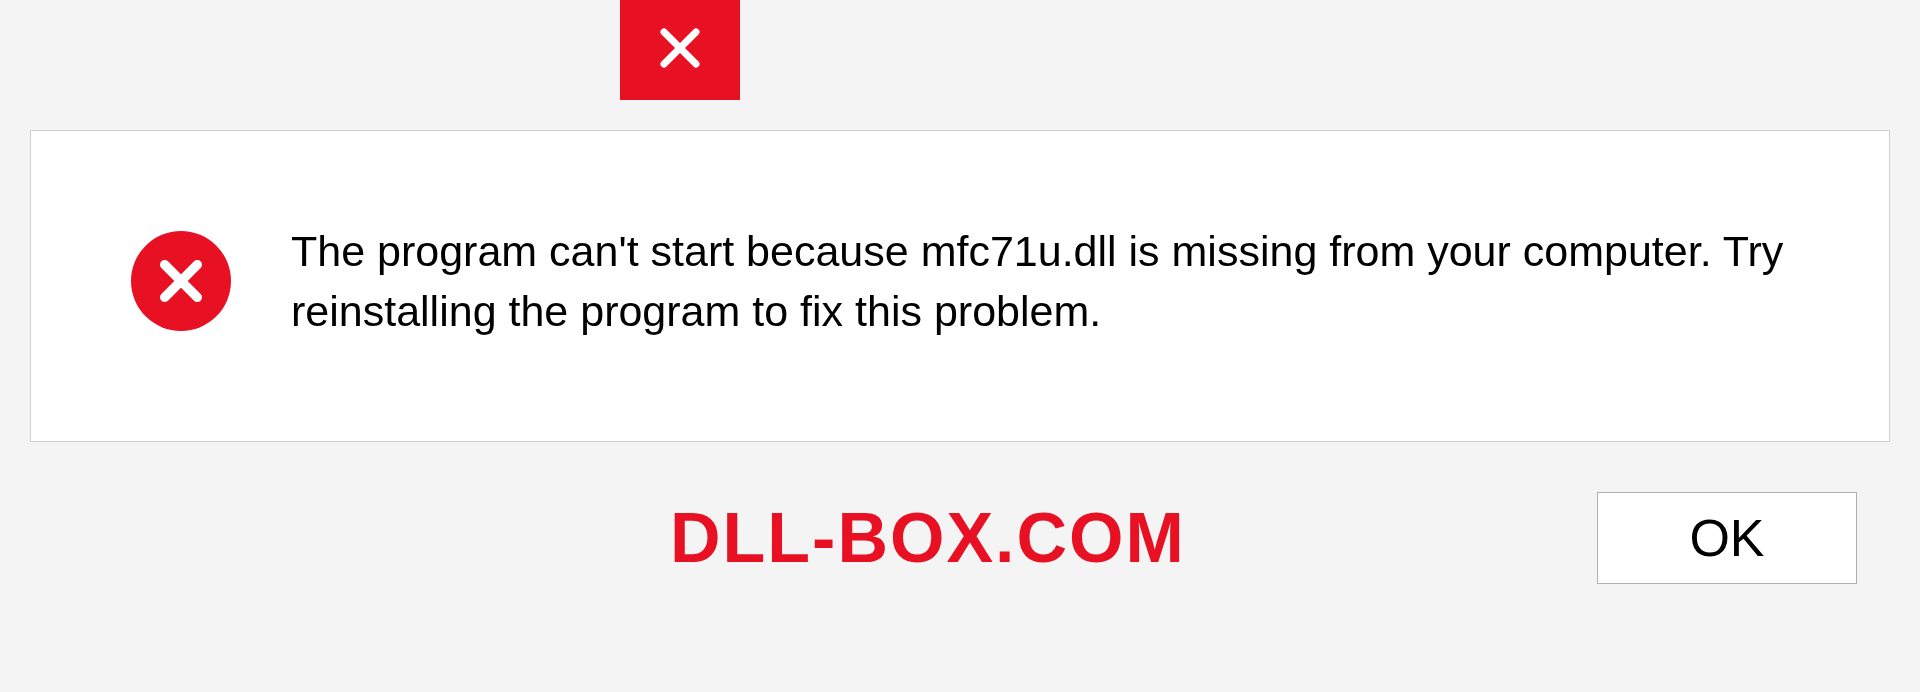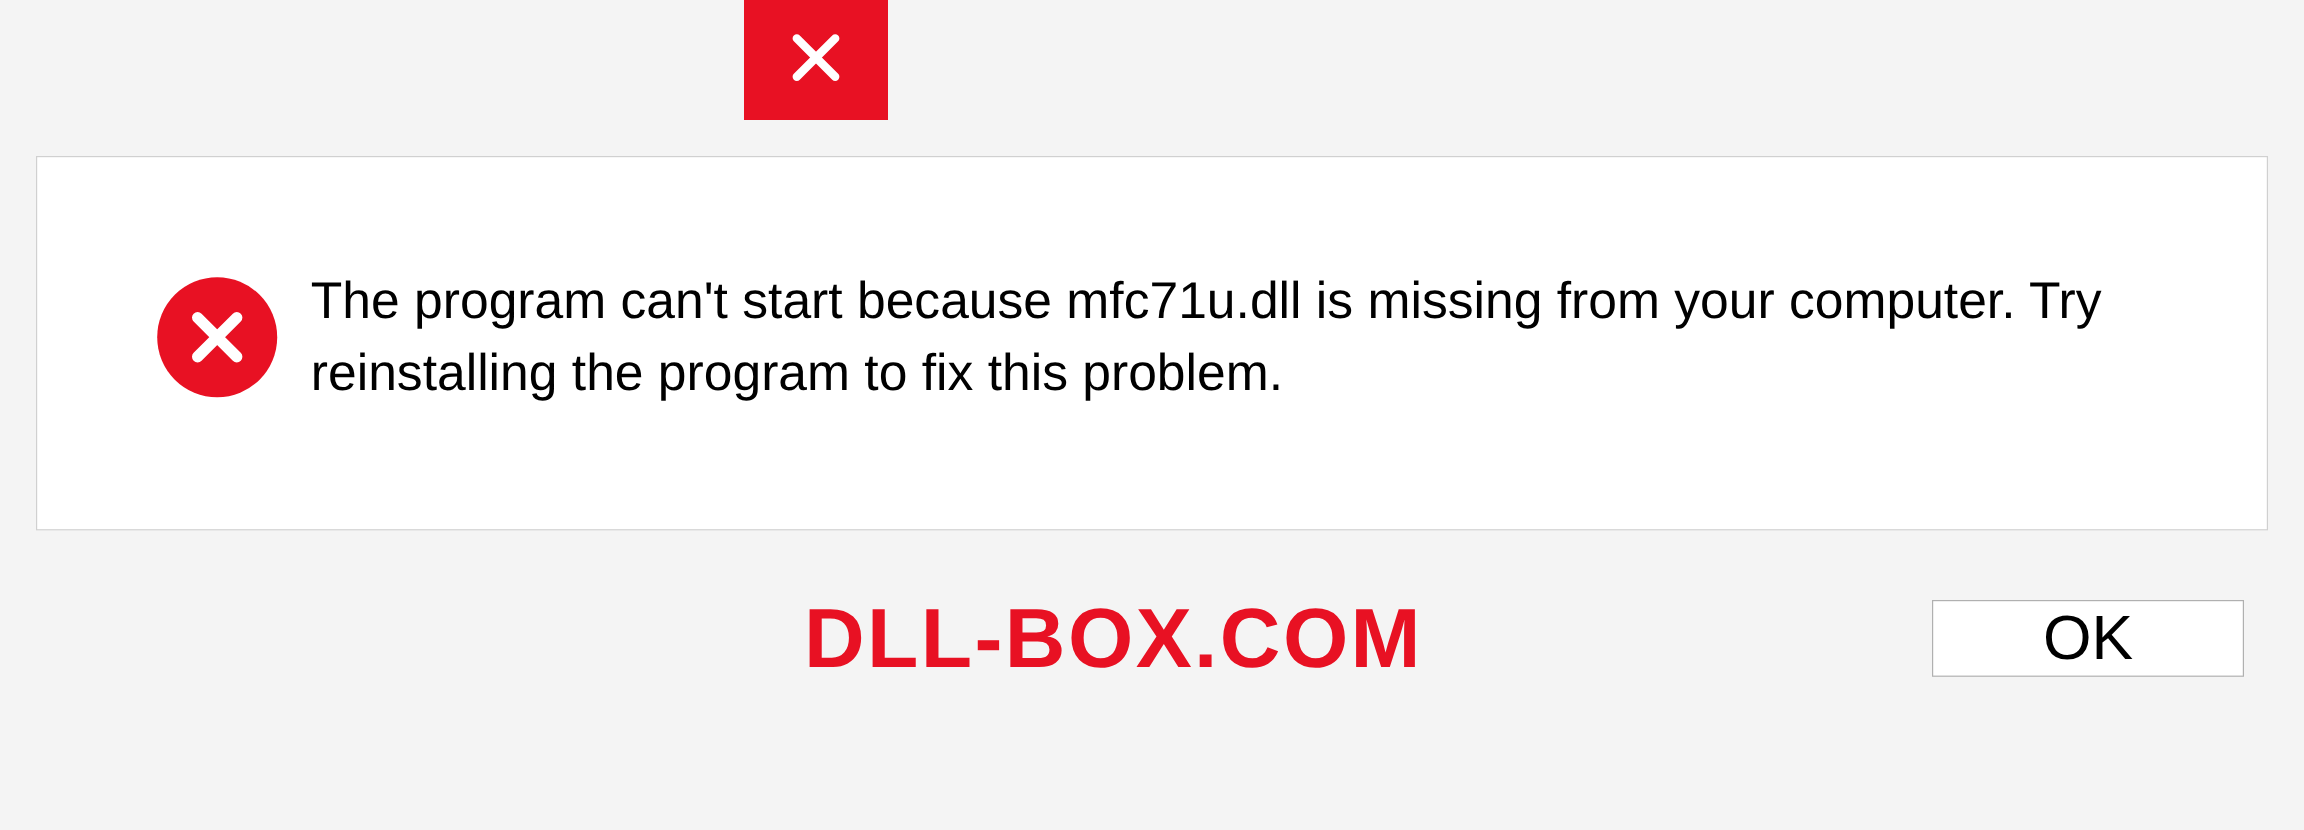--- a/index.html
+++ b/index.html
@@ -40,21 +40,21 @@
       width: 48px;
       height: 48px;
     }
     .content-box {
       margin: 30px 30px 0 30px;
       background: #ffffff;
       border: 1px solid #d0d0d0;
       padding: 90px 60px 100px 100px;
       display: flex;
       align-items: center;
-      gap: 28px;
+      gap: 60px;
     }
     .error-icon {
       width: 100px;
       height: 100px;
       border-radius: 50%;
       background: #e81123;
       display: flex;
       align-items: center;
       justify-content: center;
       flex-shrink: 0;
@@ -77,30 +77,30 @@
     }
     .watermark {
       font-size: 70px;
       font-weight: 900;
       color: #e81123;
       letter-spacing: 2px;
       font-family: Arial, sans-serif;
     }
     .ok-btn {
       width: 260px;
-      height: 64px;
+      height: 92px;
       background: #ffffff;
       border: 1px solid #b0b0b0;
       display: flex;
       align-items: center;
       justify-content: center;
       font-size: 52px;
       color: #000;
       cursor: pointer;
-      margin-right: 20px;
+      margin-right: 33px;
     }
   </style>
 </head>
 <body>
 
 <div class="titlebar">
   <div class="close-btn">
     <span>
       <svg viewBox="0 0 24 24" fill="none" stroke="#ffffff" stroke-width="3.5" stroke-linecap="round">
         <line x1="4" y1="4" x2="20" y2="20"></line>

